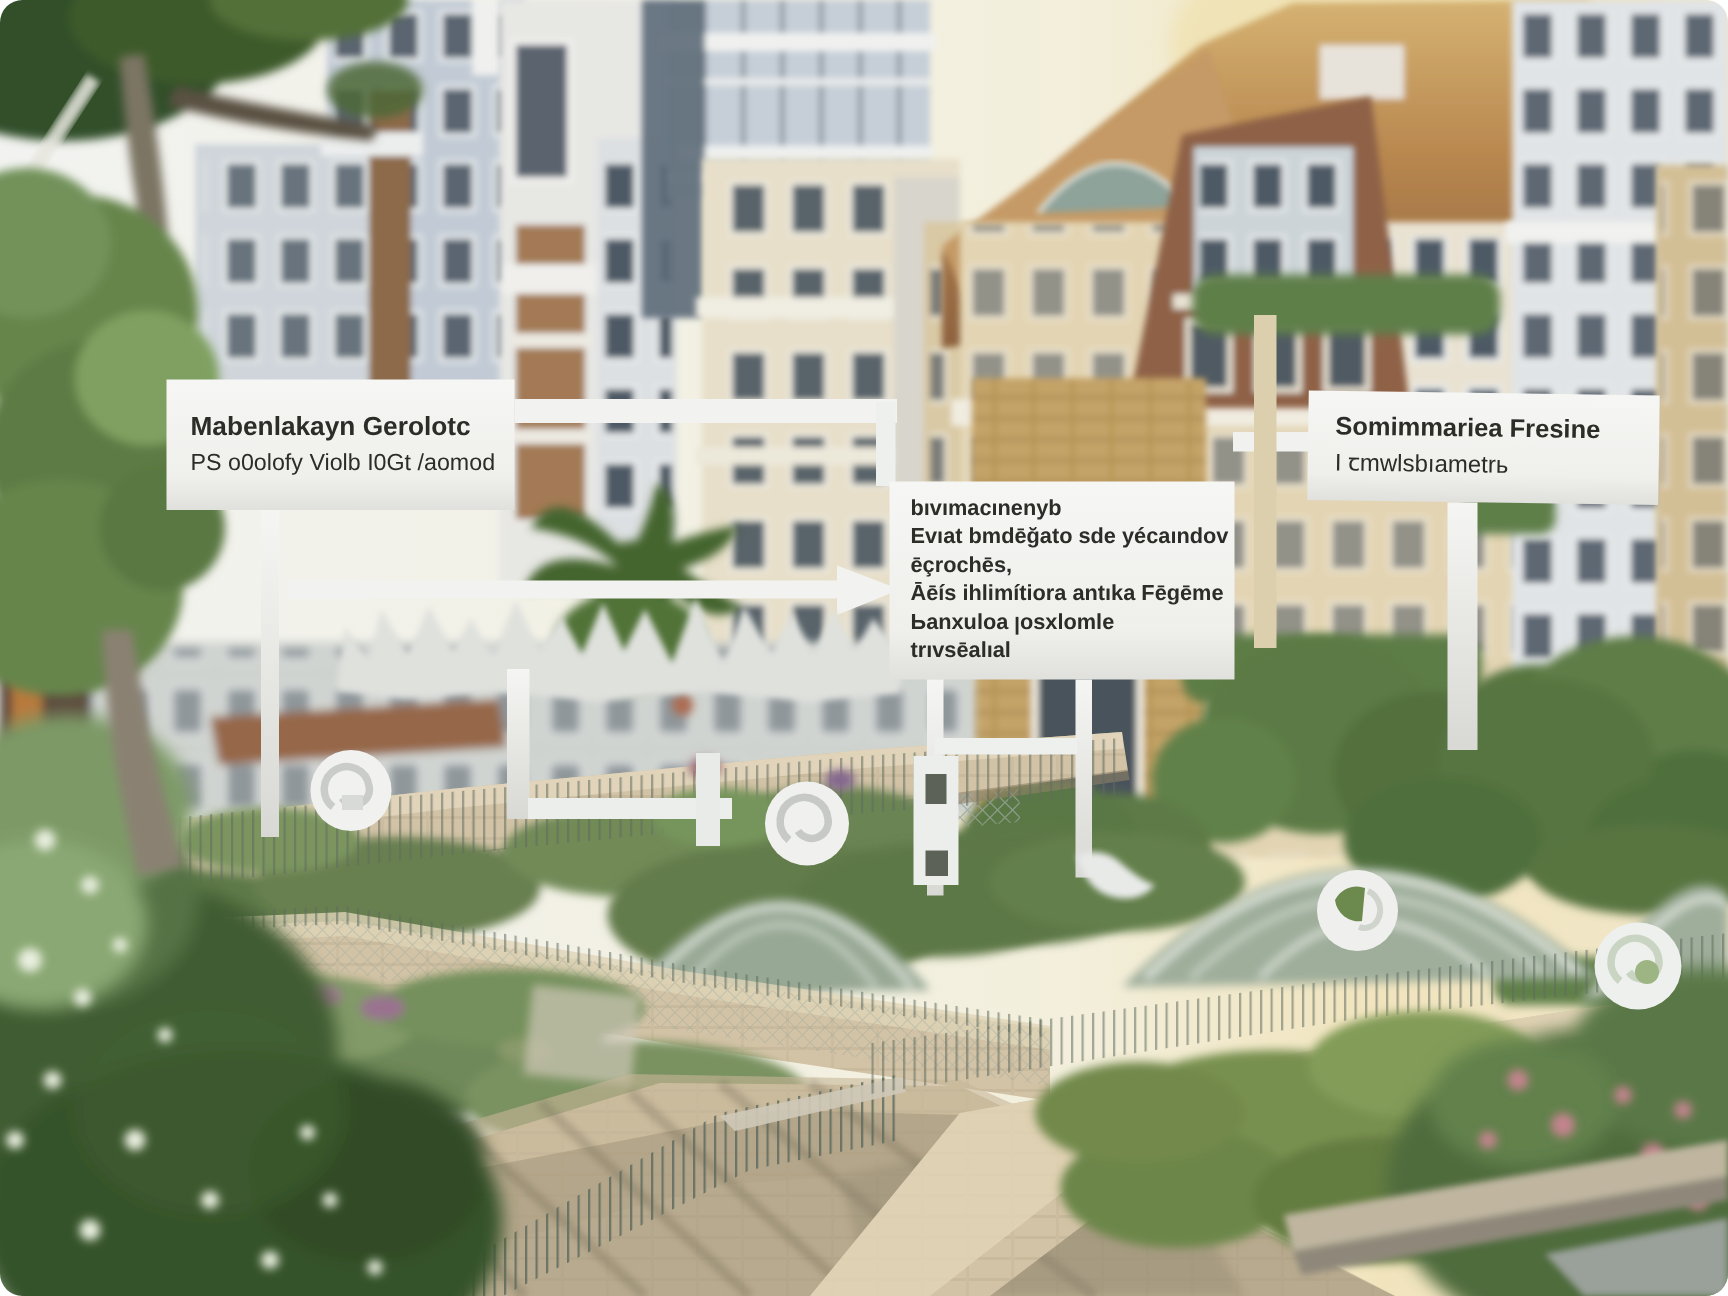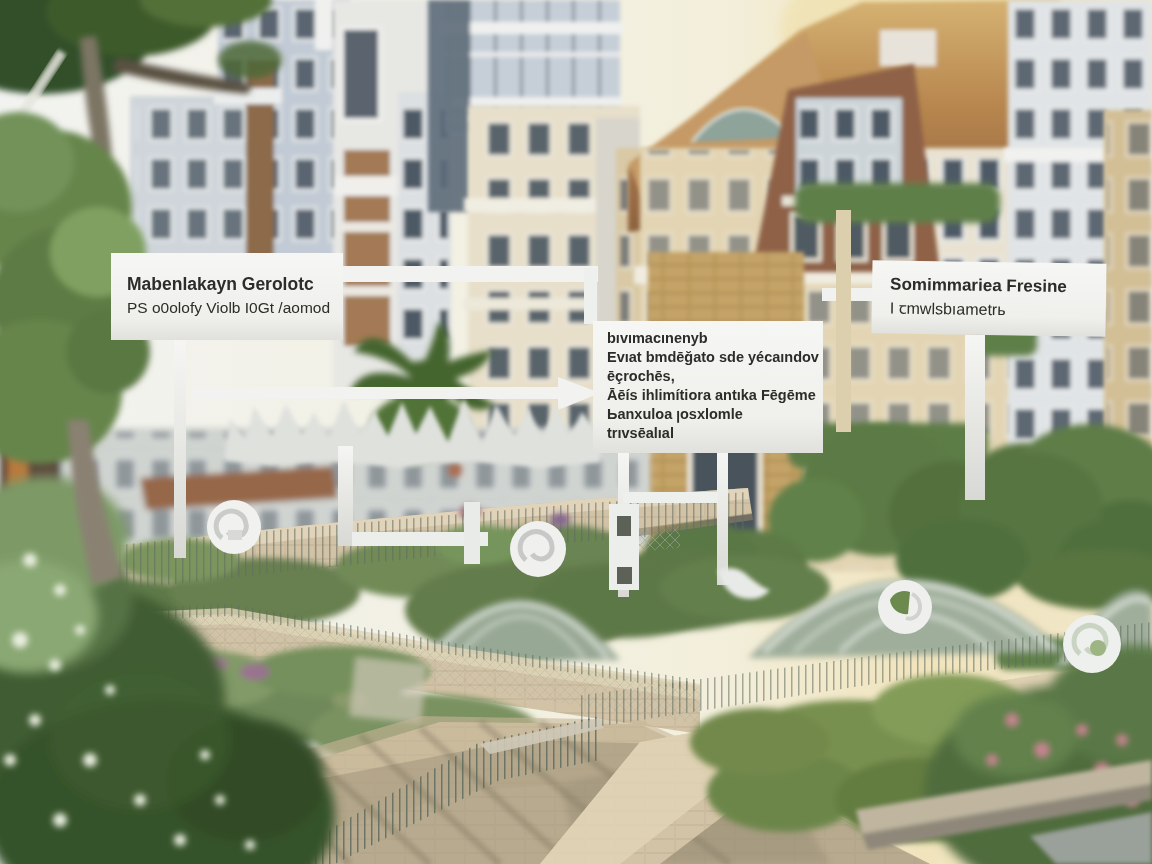--- a/index.html
+++ b/index.html
@@ -1,16 +1,16 @@
 <!DOCTYPE html>
 <html><head>
 <meta charset="utf-8">
 <style>
 html,body{margin:0;padding:0;background:#fff;}
-#scene{position:relative;width:1152px;height:864px;overflow:hidden;font-family:"Liberation Sans",sans-serif;}
+#scene{position:relative;width:1152px;height:864px;overflow:hidden;font-family:"Liberation Sans",sans-serif;border-radius:15px;}
 </style>
 </head>
 <body>
 <div id="scene">
 <svg width="1152" height="864" viewBox="0 0 1152 864" xmlns="http://www.w3.org/2000/svg">
 <defs>
 <linearGradient id="sky" x1="0" y1="0" x2="1" y2="0">
   <stop offset="0" stop-color="#f2f3f1"></stop>
   <stop offset="0.62" stop-color="#f3efdc"></stop>
   <stop offset="0.8" stop-color="#f1e4bd"></stop>

